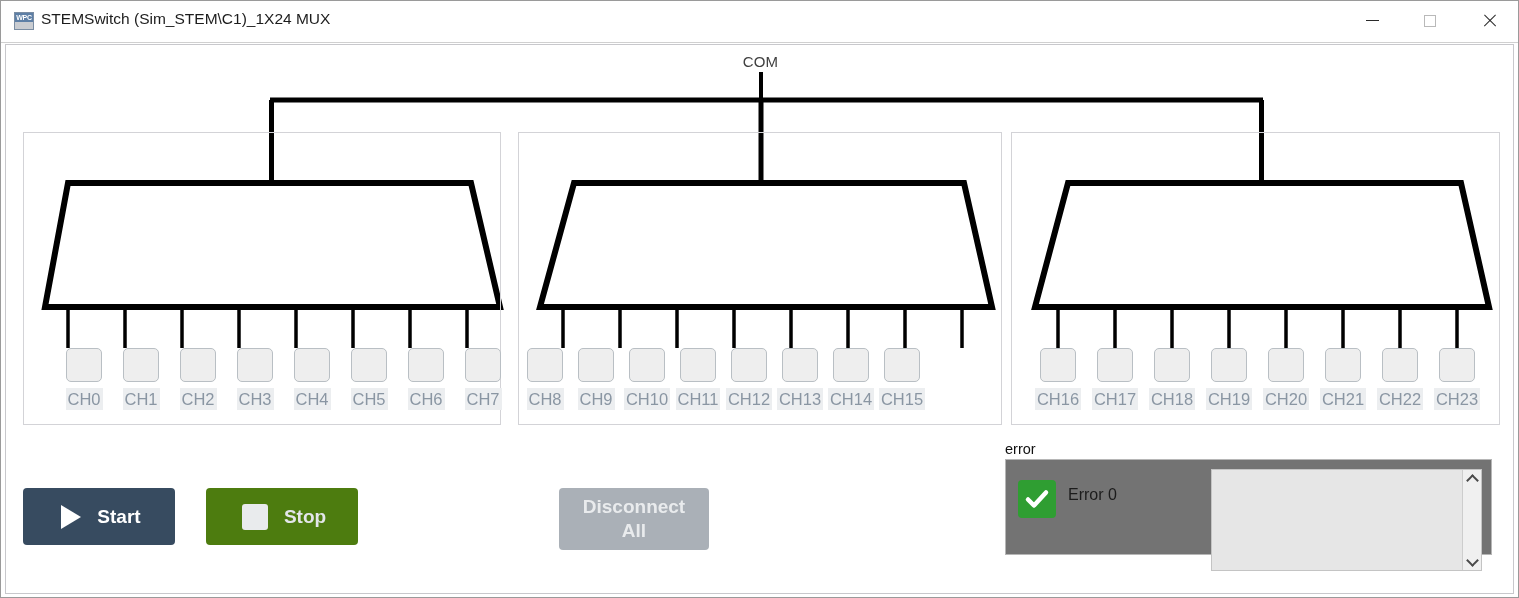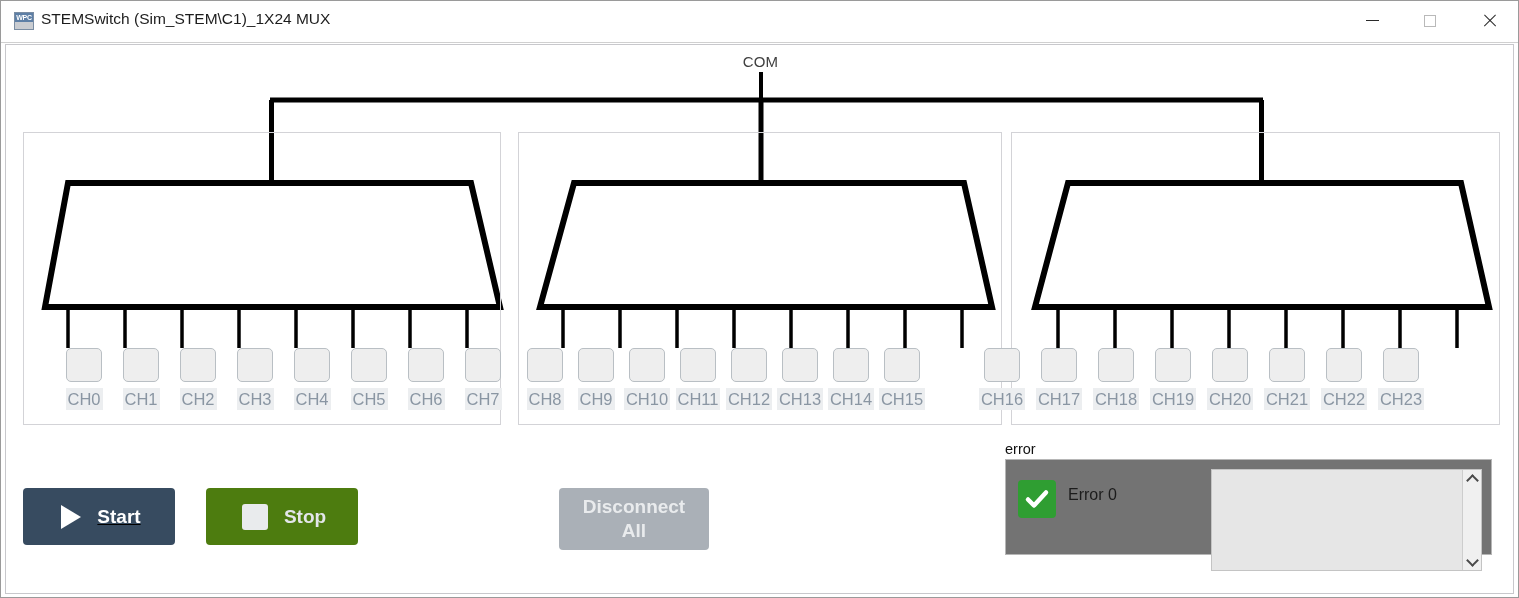--- a/index.html
+++ b/index.html
@@ -126,21 +126,21 @@
   
   .chrow {
     position: absolute;
     top: 303px;
     height: 72px;
     display: flex;
     align-items: flex-start;
   }
   #chrow0 { left: 44px;   gap: 21px; margin-left: 16px; }
   #chrow1 { left: 521px;  gap: 15px; }
-  #chrow2 { left: 978px; gap: 21px; }
+  #chrow2 { left: 1034px; gap: 21px; }
 
   .ch {
     width: 36px;
     display: flex;
     flex-direction: column;
     align-items: center;
   }
   .ch-btn {
     width: 36px; height: 34px;
     background: #eeeeee;
@@ -166,21 +166,20 @@
     align-items: center;
     justify-content: center;
     cursor: pointer;
     font-family: "Liberation Sans", sans-serif;
   }
   #btn-start {
     left: 17px; top: 443px;
     width: 152px; height: 57px;
     background: #374b60;
     gap: 16px;
-    text-decoration: underline;
   }
   #btn-start .lbl {
     font-size: 19px; font-weight: bold; color: #ffffff;
   }
   .play-tri {
     width: 0; height: 0;
     border-left: 20px solid #ffffff;
     border-top: 12px solid transparent;
     border-bottom: 12px solid transparent;
     margin-left: 4px;

